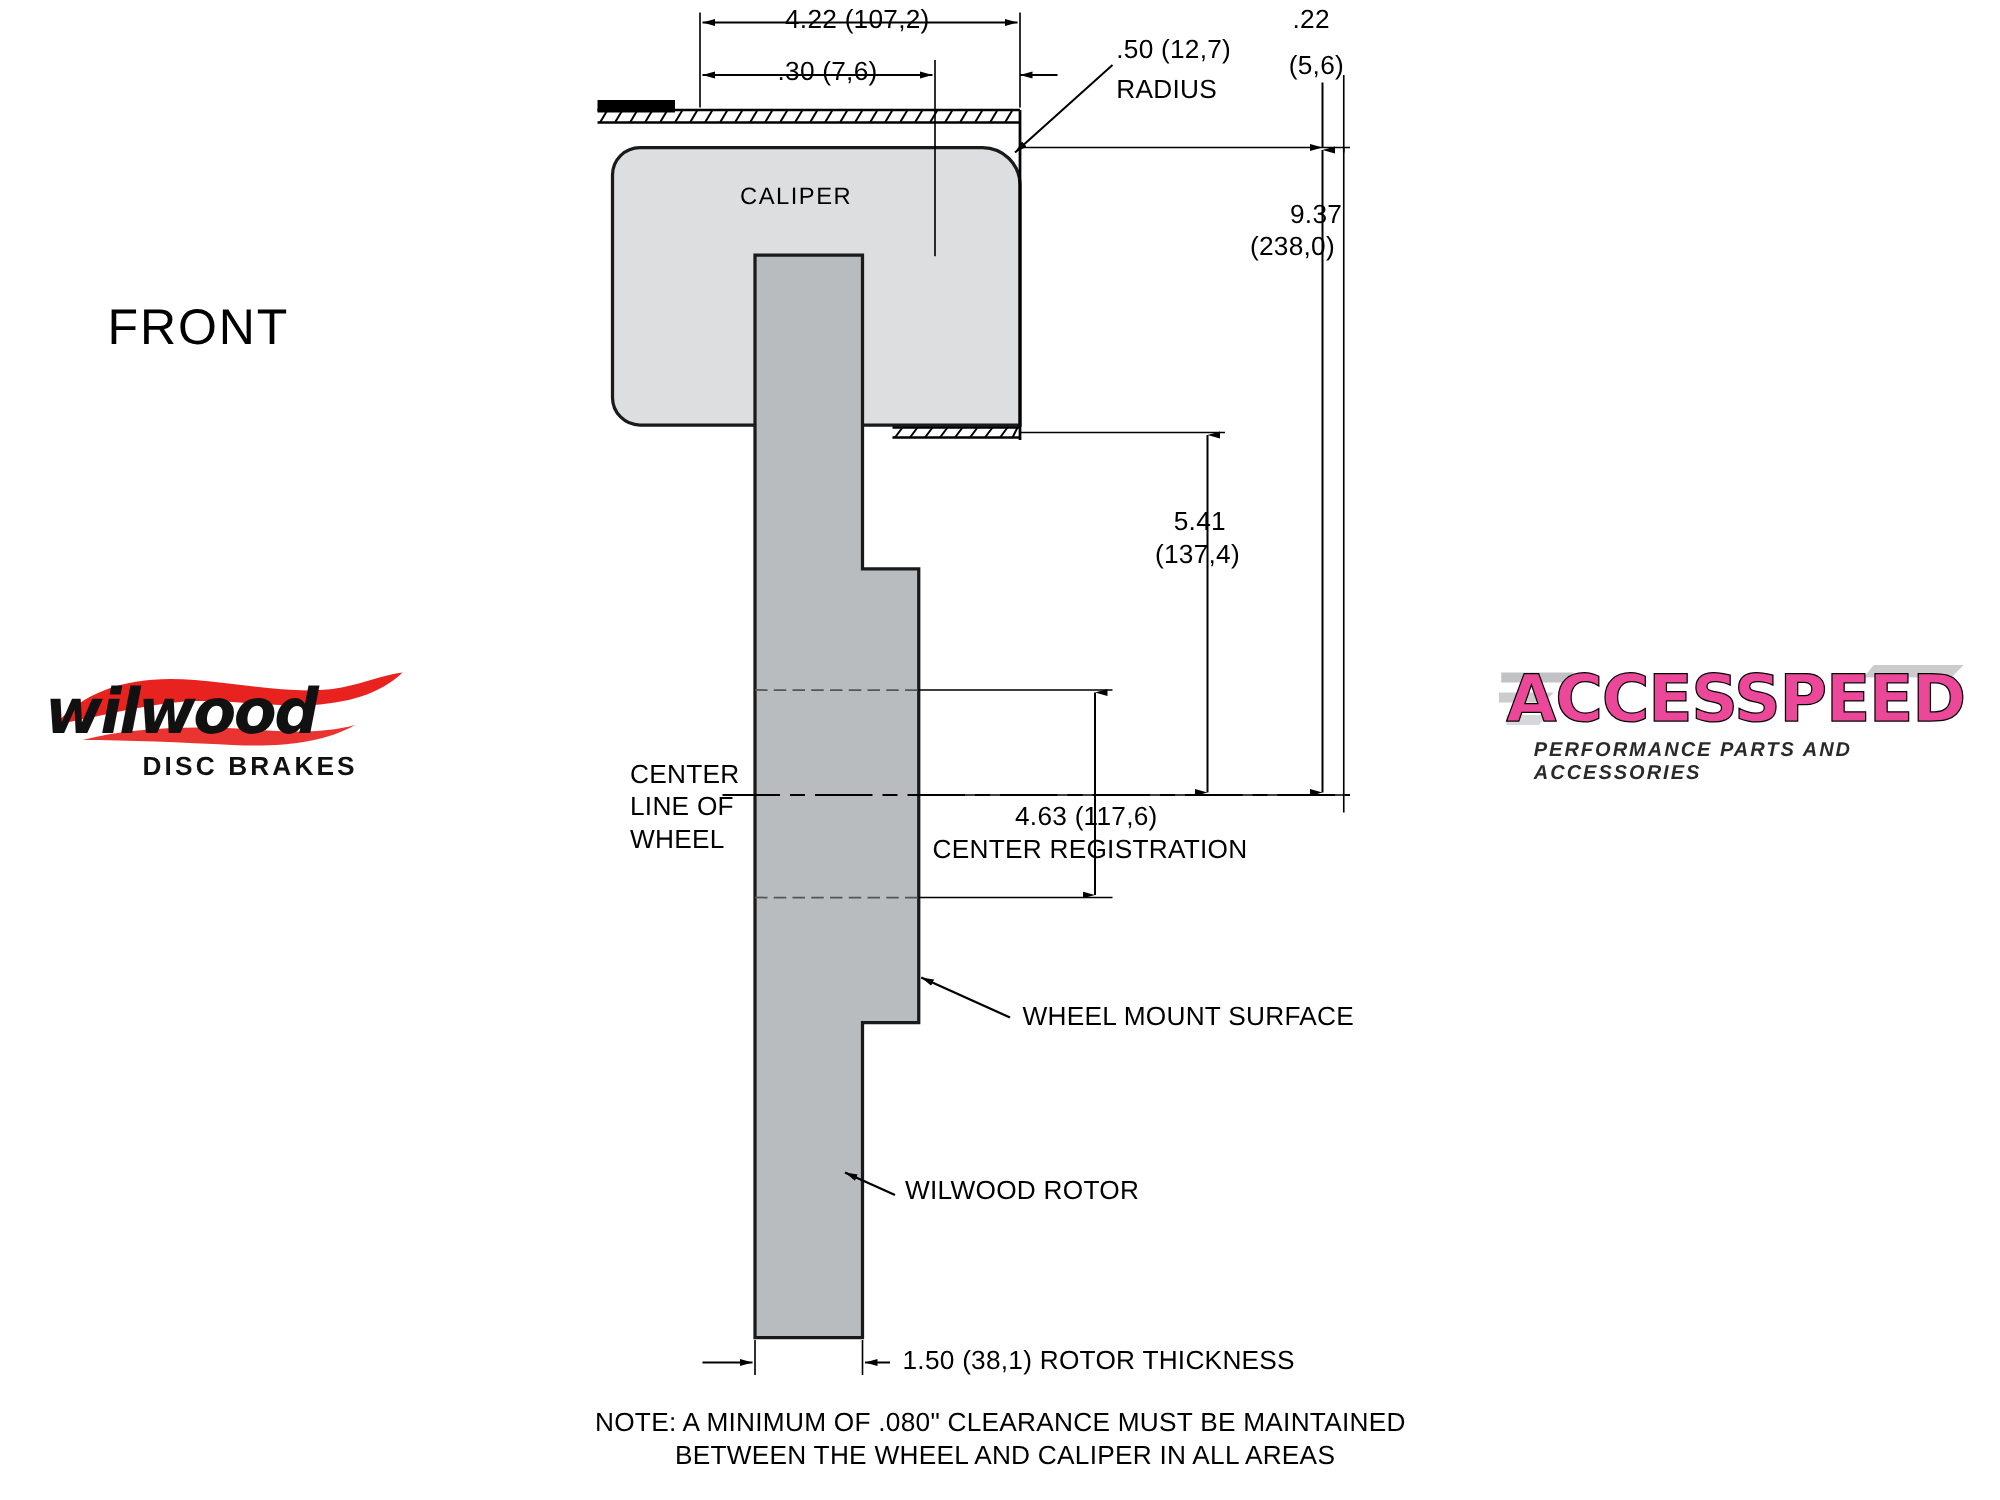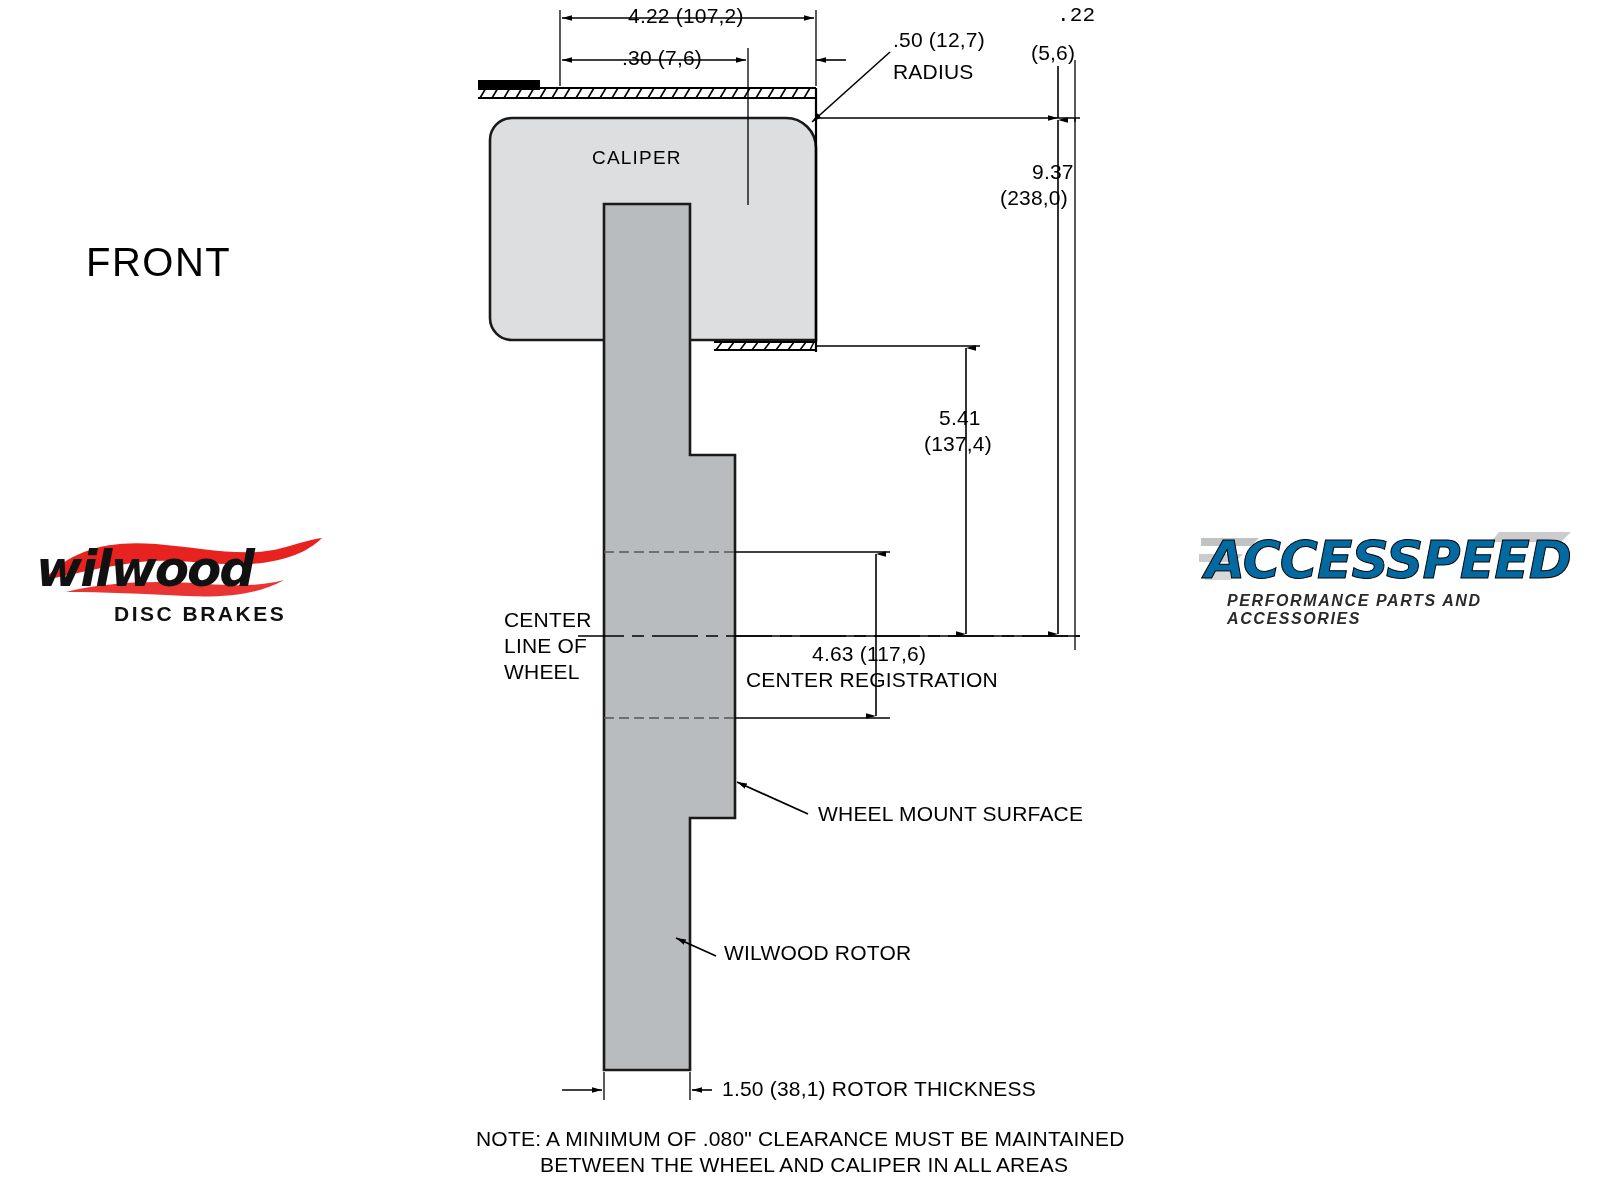--- a/index.html
+++ b/index.html
@@ -94,24 +94,23 @@
     top: 530px;
     width: 370px;
     height: 110px;
   }
   #accesspeed-word {
     position: absolute;
     left: 0;
     top: 0;
     font-family: "DejaVu Sans", sans-serif;
     font-weight: bold;
-    font-style: italic;
     font-size: 52px;
     letter-spacing: -1px;
-    color: #0369a1;
+    color: #ec4899;
     -webkit-text-stroke: 1px #000;
   }
   #accesspeed-sub {
     position: absolute;
     left: 22px;
     top: 62px;
     font-family: "Liberation Sans", sans-serif;
     font-weight: bold;
     font-style: italic;
     font-size: 16px;
@@ -287,21 +286,21 @@
 
   <div class="txt caliper-label" style="left:592px; top:147px;">CALIPER</div>
 
   <div class="txt dim" style="left:628px; top:4px;">4.22 (107,2)</div>
 
   <div class="txt dim" style="left:622px; top:46px;">.30 (7,6)</div>
 
   <div class="txt dim" style="left:893px; top:28px;">.50 (12,7)</div>
   <div class="txt dim" style="left:893px; top:60px;">RADIUS</div>
 
-  <div class="txt dim" style="left:1057px; top:4px;font-family:Liberation Mono, monospace;">.22</div>
+  <div class="txt dim" style="left:1034px; top:4px;">.22</div>
   <div class="txt dim" style="left:1031px; top:41px;">(5,6)</div>
 
   <div class="txt dim" style="left:1032px; top:160px;">9.37</div>
   <div class="txt dim" style="left:1000px; top:186px;">(238,0)</div>
 
   <div class="txt dim" style="left:939px; top:406px;">5.41</div>
   <div class="txt dim" style="left:924px; top:432px;">(137,4)</div>
 
   <div class="txt lbl" style="left:504px; top:608px;">CENTER</div>
   <div class="txt lbl" style="left:504px; top:634px;">LINE OF</div>

